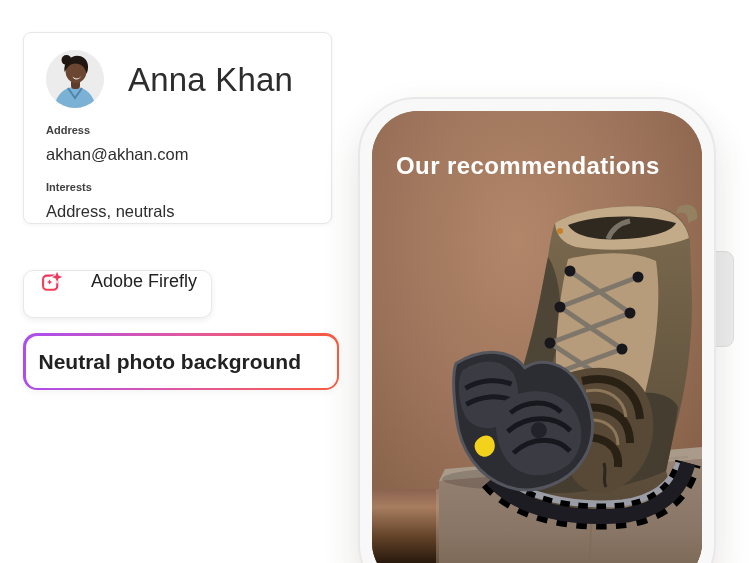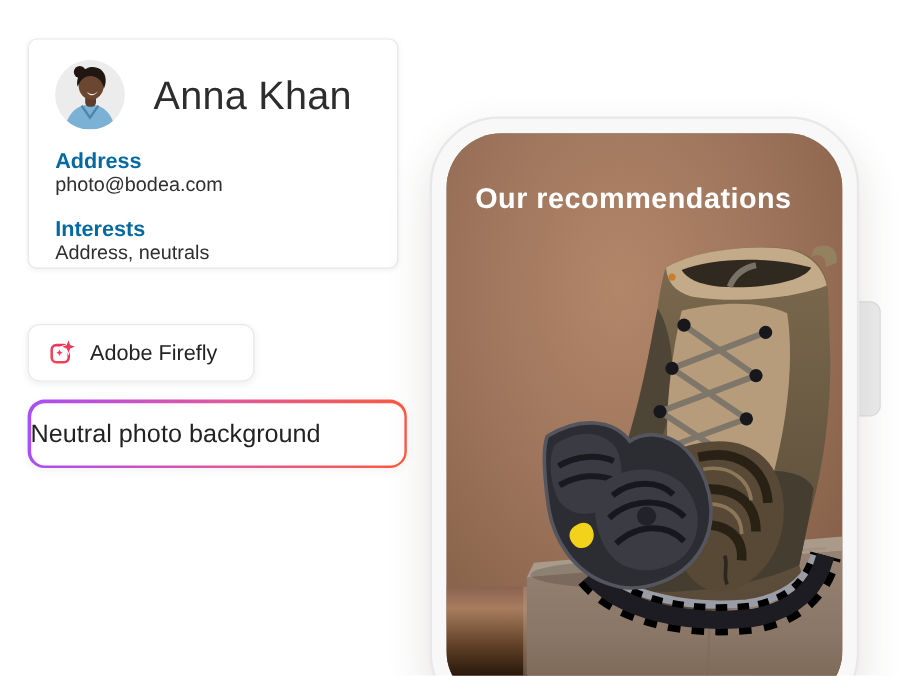--- a/index.html
+++ b/index.html
@@ -14,43 +14,43 @@
     box-shadow:0 1px 4px rgba(0,0,0,.05);box-sizing:border-box;padding-left:32px;
   }
   .avatar{
     position:absolute;left:22px;top:17px;width:58px;height:58px;
     border-radius:50%;overflow:hidden;background:#ececec;
   }
   .profile-name{
     position:absolute;left:104px;top:29px;font-size:33px;line-height:36px;
     color:#2d2d2d;font-weight:500;letter-spacing:.2px;white-space:nowrap;
   }
-  .field-label{position:absolute;left:22px;font-size:18px;font-weight:700;color:#0369a1;}
+  .field-label{position:absolute;left:22px;font-size:11px;font-weight:700;color:#404040;}
   .field-value{position:absolute;left:22px;font-size:16.5px;color:#2e2e2e;}
   .lbl-0{top:91px;} .val-0{top:112px;} .lbl-1{top:148px;text-align:right;} .val-1{top:169px;}
 
   
   .firefly-btn{
     position:absolute;left:23px;top:270px;width:189px;height:48px;
     background:#fff;border:1px solid #e8e8e8;border-radius:10px;
     box-shadow:0 2px 6px rgba(0,0,0,.07);box-sizing:border-box;
-    display:flex;align-items:center;gap:12px;padding-left:16px;cursor:pointer;
+    display:flex;align-items:flex-start;gap:28px;padding-left:16px;cursor:pointer;
   }
   .firefly-btn .label{font-size:18px;color:#222;}
 
   
   .prompt{
     position:absolute;left:23px;top:333px;width:316px;height:57px;
     border-radius:14px;padding:2.5px;box-sizing:border-box;
     background:linear-gradient(90deg,#a94ef2 0%,#e0589e 52%,#fb5a3d 100%);
     box-shadow:0 2px 8px rgba(0,0,0,.05);cursor:text;
   }
   .prompt-inner{
     width:100%;height:100%;background:#fff;border-radius:11.5px;
-    display:flex;align-items:center;box-sizing:border-box;
+    display:flex;align-items:center;padding-left:13px;box-sizing:border-box;font-weight:bold;
   }
   .prompt-text{font-size:21px;color:#222;white-space:nowrap;}
 
   
   .side-btn{
     position:absolute;left:704px;top:251px;width:30px;height:96px;
     background:#ededee;border:1px solid #dfdfe1;border-radius:9px;
     box-sizing:border-box;z-index:1;
   }
   .phone{
@@ -84,21 +84,21 @@
       <path d="M22,38 L29,48 L36,38" stroke="#4f85a8" stroke-width="2" fill="none"></path>
       <rect x="25" y="29" width="9" height="10" rx="3.5" fill="#5d3c2b"></rect>
       <ellipse cx="30" cy="21" rx="10.5" ry="12" fill="#6b4631"></ellipse>
       <path d="M18.5,22 C16.5,9 30,2 38,8 C43.5,12.5 42.5,20 40.5,24 C39.5,13.5 27,9.5 21,18 Z" fill="#201712"></path>
       <circle cx="20.5" cy="10" r="5" fill="#201712"></circle>
       <path d="M26.5,26.5 C29.5,29.5 33.5,28.8 35.5,25.8 C33,30.5 28,30.5 26.5,26.5 Z" fill="#f7f3ef"></path>
     </svg>
   </div>
   <div class="profile-name">Anna Khan</div>
   <div class="field-label lbl-0">Address</div>
-  <div class="field-value val-0">photo@bodea.com</div>
+  <div class="field-value val-0">akhan@akhan.com</div>
   <div class="field-label lbl-1">Interests</div>
   <div class="field-value val-1">Address, neutrals</div>
 </div>
 
 <div class="firefly-btn">
   <svg width="23" height="23" viewBox="0 0 24 24">
     <defs>
       <linearGradient id="ffg" x1="0" y1="1" x2="1" y2="0">
         <stop offset="0" stop-color="#f4484f"></stop>
           <stop offset="1" stop-color="#ee2a68"></stop>

